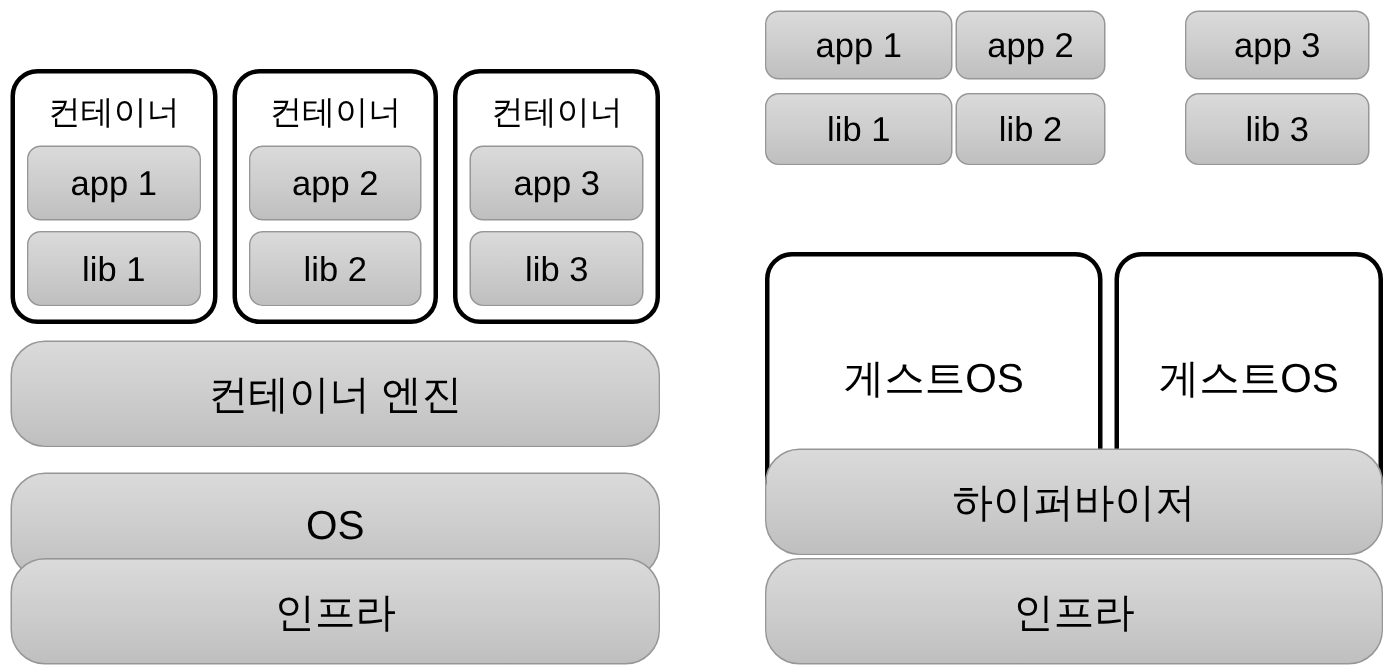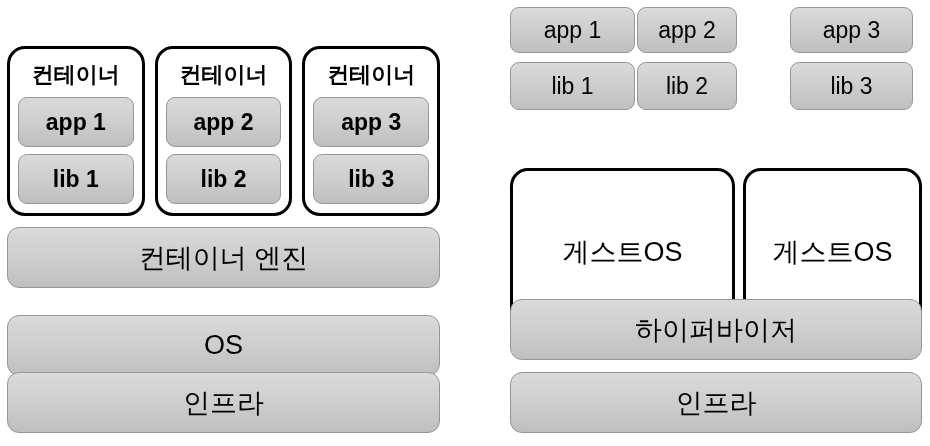--- a/index.html
+++ b/index.html
@@ -28,40 +28,39 @@
     align-items: center;
     justify-content: center;
     font-size: 23px;
     color: #000;
     text-align: center;
   }
   .layer-bar {
     position: absolute;
     left: 0;
     width: 100%;
-    height: 61px;
-    border-radius: 12px;
+    height: 71px;
+    border-radius: 23px;
     font-size: 27px;
   }
 
   
   .outline-box {
     background: #ffffff;
     border: 3px solid #000000;
     border-radius: 18px;
   }
 
   
   .containers-row {
     position: absolute;
     top: 46px; left: 0;
     width: 100%; height: 170px;
     display: flex;
     gap: 10px;
-    font-weight: bold;
   }
   .container-box {
     flex: 1;
     display: flex;
     flex-direction: column;
     padding: 4px 8px 8px;
   }
   .container-title {
     height: 44px;
     display: flex;

